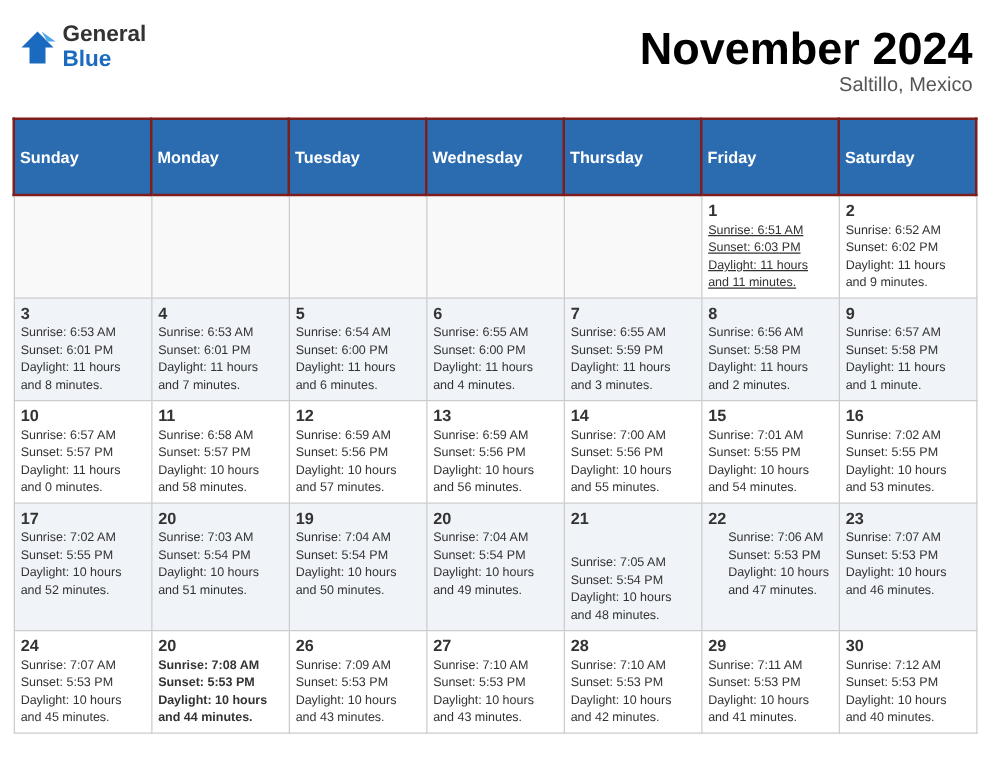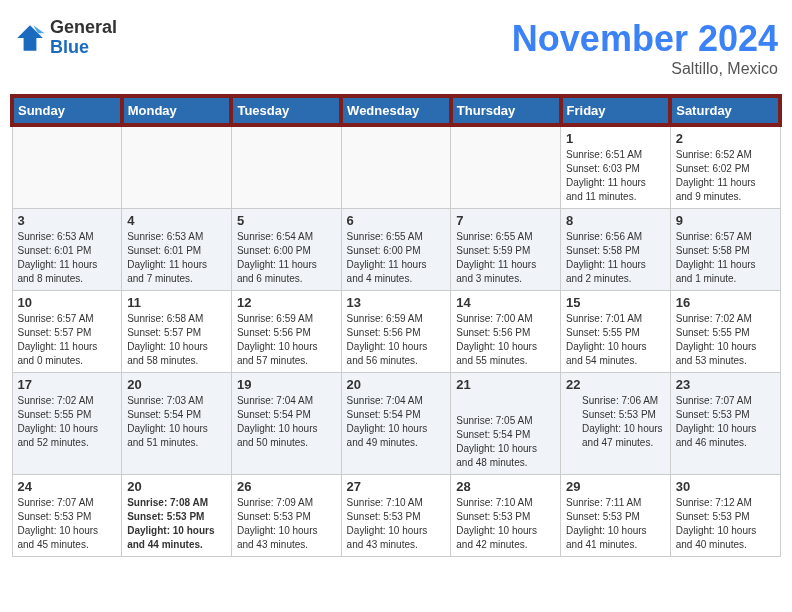--- a/index.html
+++ b/index.html
@@ -41,39 +41,39 @@
       width: 32px;
       height: 32px;
       margin-right: 4px;
     }
     .title-area {
       text-align: right;
     }
     .month-title {
       font-size: 36px;
       font-weight: bold;
-      color: #3b82f6;
+      color: #000000;
     }
     .subtitle {
       font-size: 16px;
       color: #555;
     }
     table {
       width: 100%;
       border-collapse: collapse;
       table-layout: fixed;
     }
     th {
       background-color: #2b6cb0;
       color: #fff;
       font-size: 13px;
       font-weight: bold;
-      padding: 5px 4px;
+      padding: 22px 4px;
       text-align: left;
-      border: 4px solid #7f1d1d;
+      border: 2px solid #7f1d1d;
     }
     td {
       border: 1px solid #ccc;
       vertical-align: top;
       padding: 4px 5px;
       height: 82px;
       background: #fff;
       font-size: 10.5px;
       color: #333;
     }
@@ -130,21 +130,21 @@
   </thead>
   <tbody id="calendar-body">
       <tr>
         <td class="empty"></td>
         <td class="empty"></td>
         <td class="empty"></td>
         <td class="empty"></td>
         <td class="empty"></td>
         <td>
           <span class="day-num">1</span>
-          <div class="day-info" style="white-space: pre-line;">Sunrise: 6:51 AM
+          <div class="day-info" style="white-space: pre-line; text-decoration: underline;">Sunrise: 6:51 AM
 Sunset: 6:03 PM
 Daylight: 11 hours
 and 11 minutes.</div>
         </td>
         <td>
           <span class="day-num">2</span>
           <div class="day-info" style="white-space: pre-line;">Sunrise: 6:52 AM
 Sunset: 6:02 PM
 Daylight: 11 hours
 and 9 minutes.</div>

